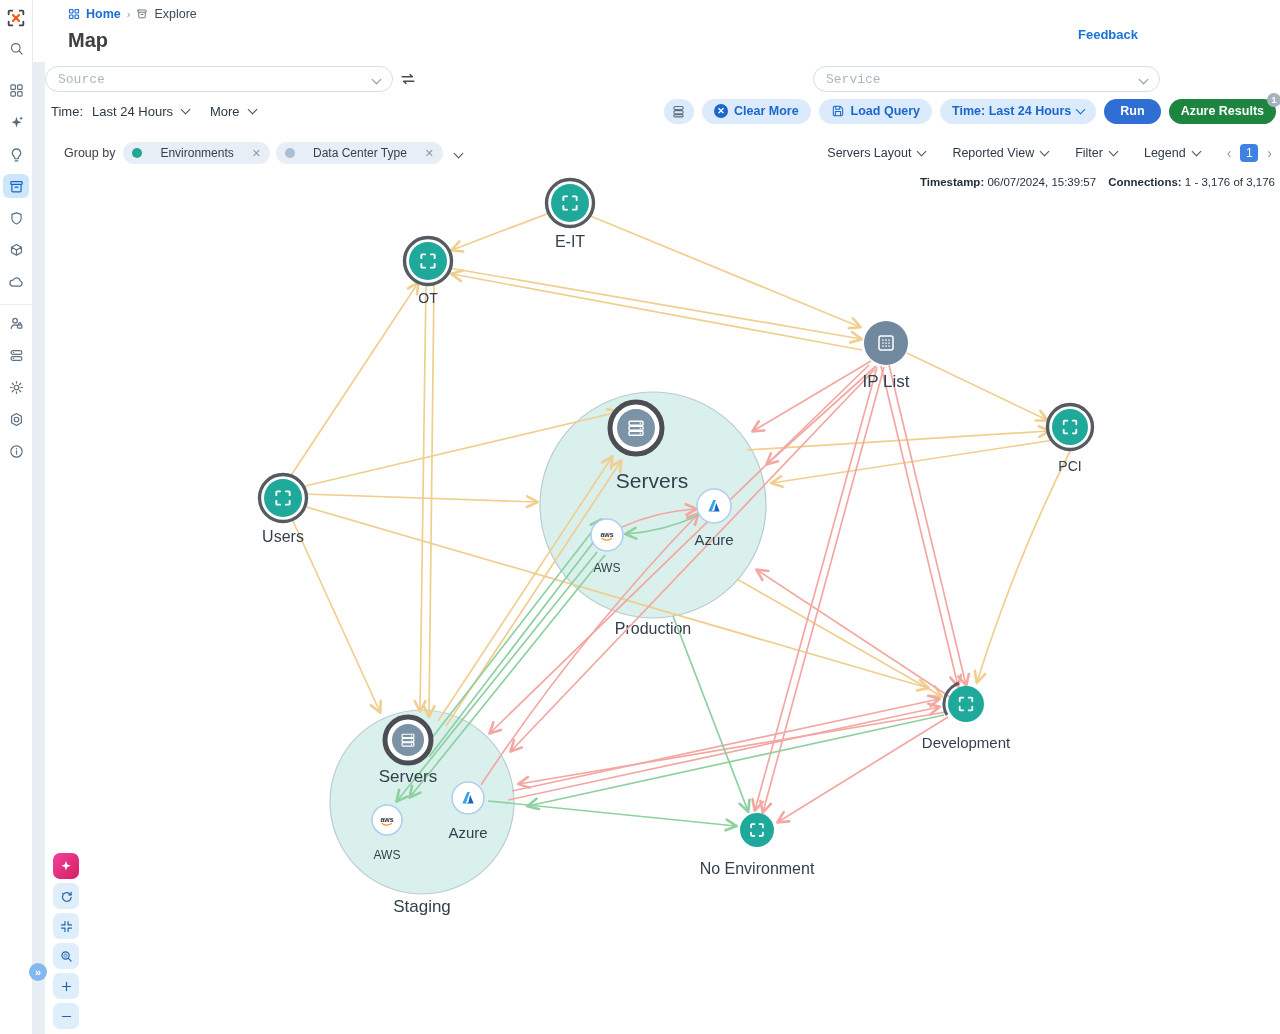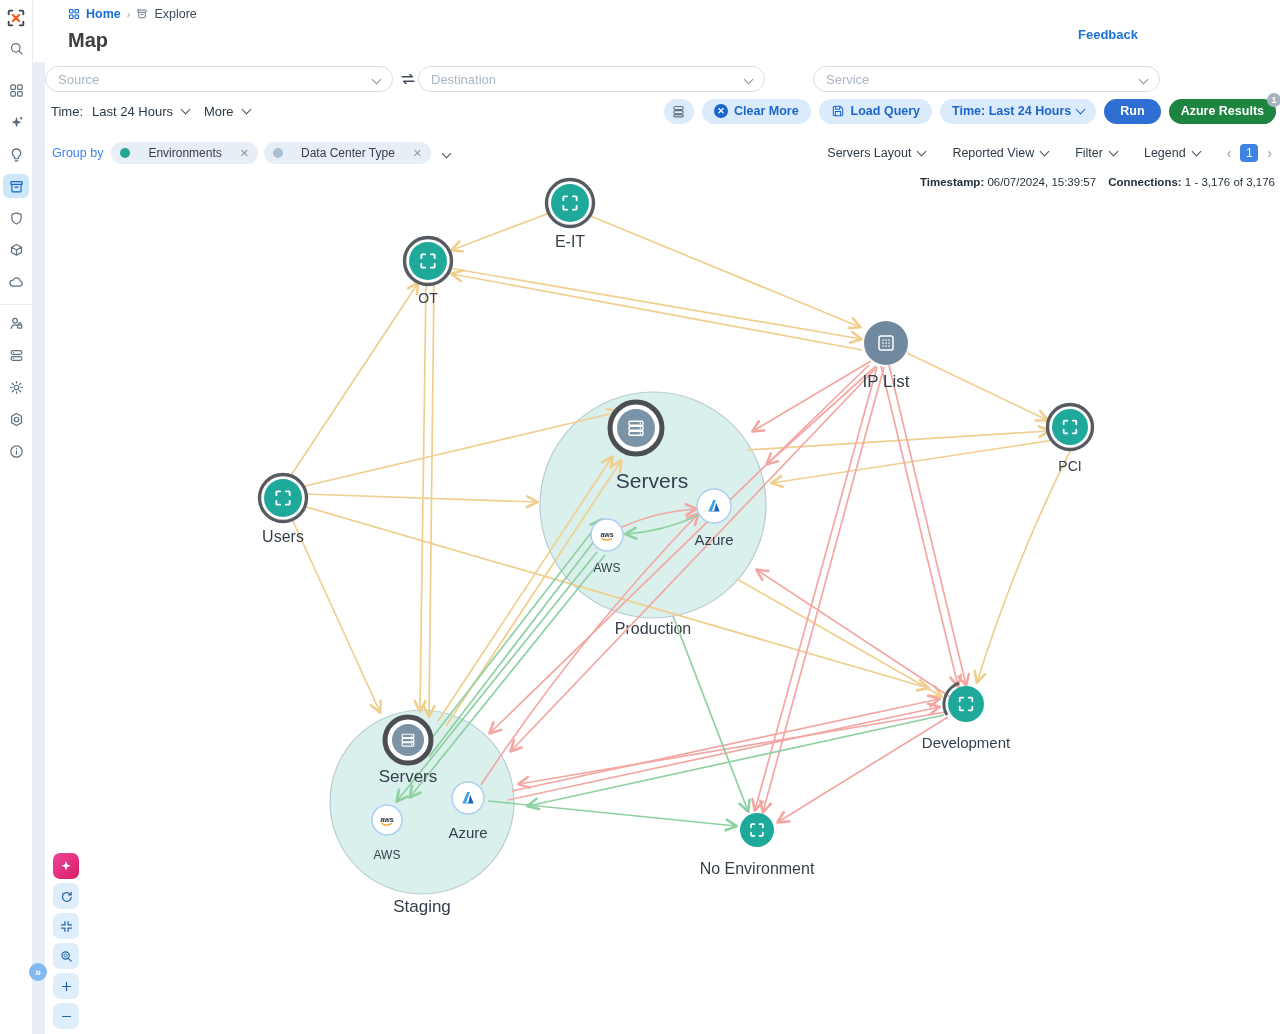--- a/index.html
+++ b/index.html
@@ -22,21 +22,21 @@
   #breadcrumb .explore { color:#3c4a57; }
   #page-title { position:absolute; left:35px; top:29px; font-size:20px; font-weight:700; color:#404040; }
   #feedback { position:absolute; left:1045px; top:27px; color:#1a73d9; font-size:13px; font-weight:700; cursor:pointer; }
 
   
   #gutter { position:absolute; left:33px; top:62px; bottom:0; width:12px; background:#e9eef4; z-index:5; }
   #card { position:absolute; left:45px; top:62px; right:0; bottom:0; background:#fff; border-radius:16px 0 0 16px; overflow:hidden; z-index:10; }
 
   
   .pill { position:relative; display:flex; align-items:center; height:26px; border:1px solid #d6dee6; border-radius:15px; background:#fff; padding:0 26px 0 12px; }
-  .pill input { border:none; outline:none; width:100%; font-family:Liberation Sans, sans-serif; font-size:13px; color:#2e3c49; background:transparent; }
+  .pill input { border:none; outline:none; width:100%; font-family:Liberation Mono, monospace; font-size:13px; color:#2e3c49; background:transparent; }
   .pill input::placeholder { color:#aab6c2; }
   .chev { width:7px; height:7px; border-right:1.6px solid #8795a3; border-bottom:1.6px solid #8795a3; transform:rotate(45deg); display:inline-block; flex:none; }
   .chev.dark { border-color:#46525f; }
   .chev.blue { border-color:#1b66cc; }
   .pill .chev { position:absolute; right:12px; top:9px; }
 
   #row-inputs { position:absolute; left:0; top:4px; right:0; height:28px; z-index:12; }
   #src-pill { position:absolute; left:0; width:348px; }
   #swap { position:absolute; left:354px; top:5px; width:18px; height:16px; }
   #dst-pill { position:absolute; left:373px; width:347px; }
@@ -48,21 +48,21 @@
   .soft-btn { display:inline-flex; align-items:center; gap:6px; height:25px; padding:0 12px; border-radius:14px; background:#dcebfb; color:#1b66cc; font-size:12.5px; font-weight:700; cursor:pointer; white-space:nowrap; }
   .soft-btn svg { stroke:#1b66cc; fill:none; stroke-width:1.8; stroke-linecap:round; stroke-linejoin:round; }
   .icon-btn { width:30px; padding:0; justify-content:center; }
   .icon-btn svg { stroke:#5f7183; }
   .x-circle { width:14px; height:14px; border-radius:50%; background:#1b66cc; color:#fff; font-size:9px; line-height:14px; text-align:center; font-weight:700; }
   #run-btn { height:25px; padding:0 16px; border-radius:15px; background:#2f6fd3; color:#fff; font-size:12.5px; font-weight:700; display:inline-flex; align-items:center; cursor:pointer; }
   #load-btn { position:relative; height:25px; padding:0 12px; border-radius:15px; background:#1d8540; color:#fff; font-size:12.5px; font-weight:700; display:inline-flex; align-items:center; cursor:pointer; }
   #load-badge { position:absolute; top:-6px; right:-5px; width:14px; height:14px; border-radius:50%; background:#a7b2bf; color:#fff; font-size:9px; line-height:14px; text-align:center; font-weight:700; }
 
   #row-group { position:absolute; left:7px; top:78px; right:8px; height:26px; display:flex; align-items:center; z-index:12; }
-  #groupby-label { font-size:12.5px; color:#3b82f6; margin-right:8px; }
+  #groupby-label { font-size:12.5px; color:#404040; margin-right:8px;margin-left:12px; }
   .chip { display:inline-flex; align-items:center; gap:18px; height:22px; padding:0 9px; border-radius:12px; background:#e8eef5; font-size:12px; color:#33424f; margin-right:6px; cursor:pointer; }
   .chip .dot { width:10px; height:10px; border-radius:50%; }
   .chip .x { color:#8b98a5; font-size:11px; }
   #group-chev { margin-left:6px; }
   #view-controls { margin-left:auto; display:flex; align-items:center; gap:27px; font-size:12.5px; color:#2d3b48; }
   .vc { display:inline-flex; align-items:center; gap:7px; cursor:pointer; }
   #pager { display:flex; align-items:center; gap:9px; }
   #pager .arrow { color:#8a97a4; font-size:14px; cursor:pointer; }
   #page-box { width:18px; height:18px; border-radius:4px; background:#3e83e2; color:#fff; font-size:12px; display:flex; align-items:center; justify-content:center; }
 
@@ -375,36 +375,32 @@
     </svg>
 
   <div id="row-inputs">
     <div class="pill" id="src-pill">
       <input placeholder="Source" style="">
       <span class="chev"></span>
     </div>
     <svg id="swap" viewBox="0 0 24 22" style="stroke:#3e4a56;fill:none;stroke-width:2;stroke-linecap:round;stroke-linejoin:round">
         <path d="M4,8h14l-3.2-3.2 M20,14H6l3.2,3.2"></path>
       </svg>
-    <div class="pill" id="dst-pill">
-      <input placeholder="Destination" style="">
-      <span class="chev"></span>
-    </div>
     <div class="pill" id="svc-pill">
       <input placeholder="Service" style="">
       <span class="chev"></span>
     </div>
   </div>
 
   <div id="row-time">
     <div id="time-left">
       <span>Time:</span>
       <span>Last 24 Hours</span>
       <span class="chev dark" style="margin-top:-3px"></span>
-      <span style="margin-left:6px">More</span>
+      <span style="margin-left:12px">More</span>
       <span class="chev dark" style="margin-top:-3px"></span>
     </div>
     <div id="time-right">
       <span class="soft-btn icon-btn">
         <svg width="15" height="15" viewBox="0 0 24 24">
             <rect x="4.5" y="4" width="15" height="5" rx="2.5"></rect>
             <rect x="4.5" y="10.5" width="15" height="5" rx="2.5"></rect>
             <rect x="4.5" y="17" width="15" height="3.5" rx="1.7"></rect>
           </svg>
       </span>

